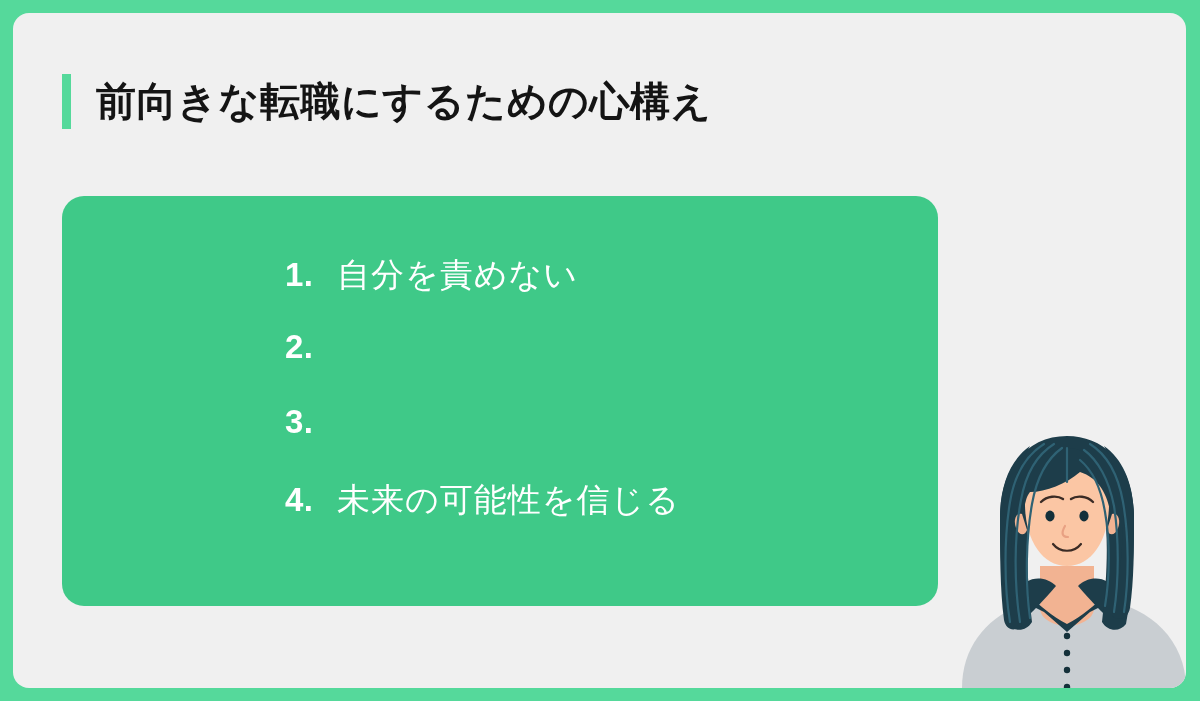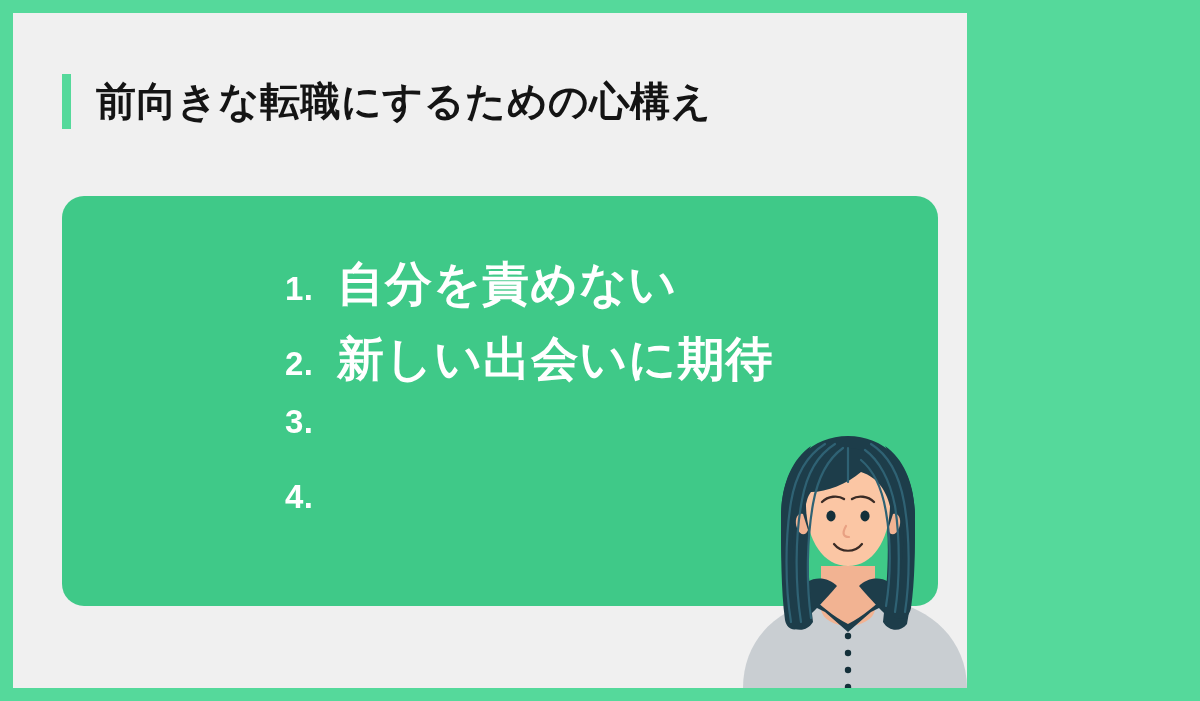--- a/index.html
+++ b/index.html
@@ -18,24 +18,25 @@
     height: 701px;
     background: #55d99b;
     overflow: hidden;
   }
 
   
   .canvas {
     position: absolute;
     left: 13px;
     top: 13px;
-    width: 954px;
+    width: 1173px;
     height: 675px;
     background: #f0f0f0;
     overflow: hidden;
+    border-radius: 16px;
   }
 
   
   .title-row {
     position: absolute;
     left: 49px;
     top: 60px;
     display: flex;
     align-items: center;
     height: 56px;
@@ -88,22 +89,22 @@
   }
   .item-num {
     font-size: 33px;
     font-weight: bold;
     color: #ffffff;
     width: 52px;
     flex: 0 0 auto;
     letter-spacing: 0.5px;
   }
   .item-label {
-    font-size: 47px;
-    font-weight: bold;
+    font-size: 33px;
+    font-weight: normal;
     color: #ffffff;
     letter-spacing: 1px;
     white-space: nowrap;
   }
 
   
   .illustration {
     position: absolute;
     right: 0px;
     bottom: 0px;
@@ -130,29 +131,29 @@
     <div class="card">
       <div class="list">
 
         <div class="list-item">
           <span class="item-num">1.</span>
           <span class="item-label">自分を責めない</span>
         </div>
 
         <div class="list-item">
           <span class="item-num">2.</span>
-          <span class="item-label">新しい出会いに期待</span>
         </div>
 
         <div class="list-item">
           <span class="item-num">3.</span>
         </div>
 
         <div class="list-item">
           <span class="item-num">4.</span>
+          <span class="item-label">未来の可能性を信じる</span>
         </div>
 
       </div>
     </div>
 
     <div class="illustration">
       <svg viewBox="0 0 238 262" xmlns="http://www.w3.org/2000/svg" aria-hidden="true">
         <defs>
           <clipPath id="clipBody">
             <rect x="0" y="0" width="238" height="262"></rect>

